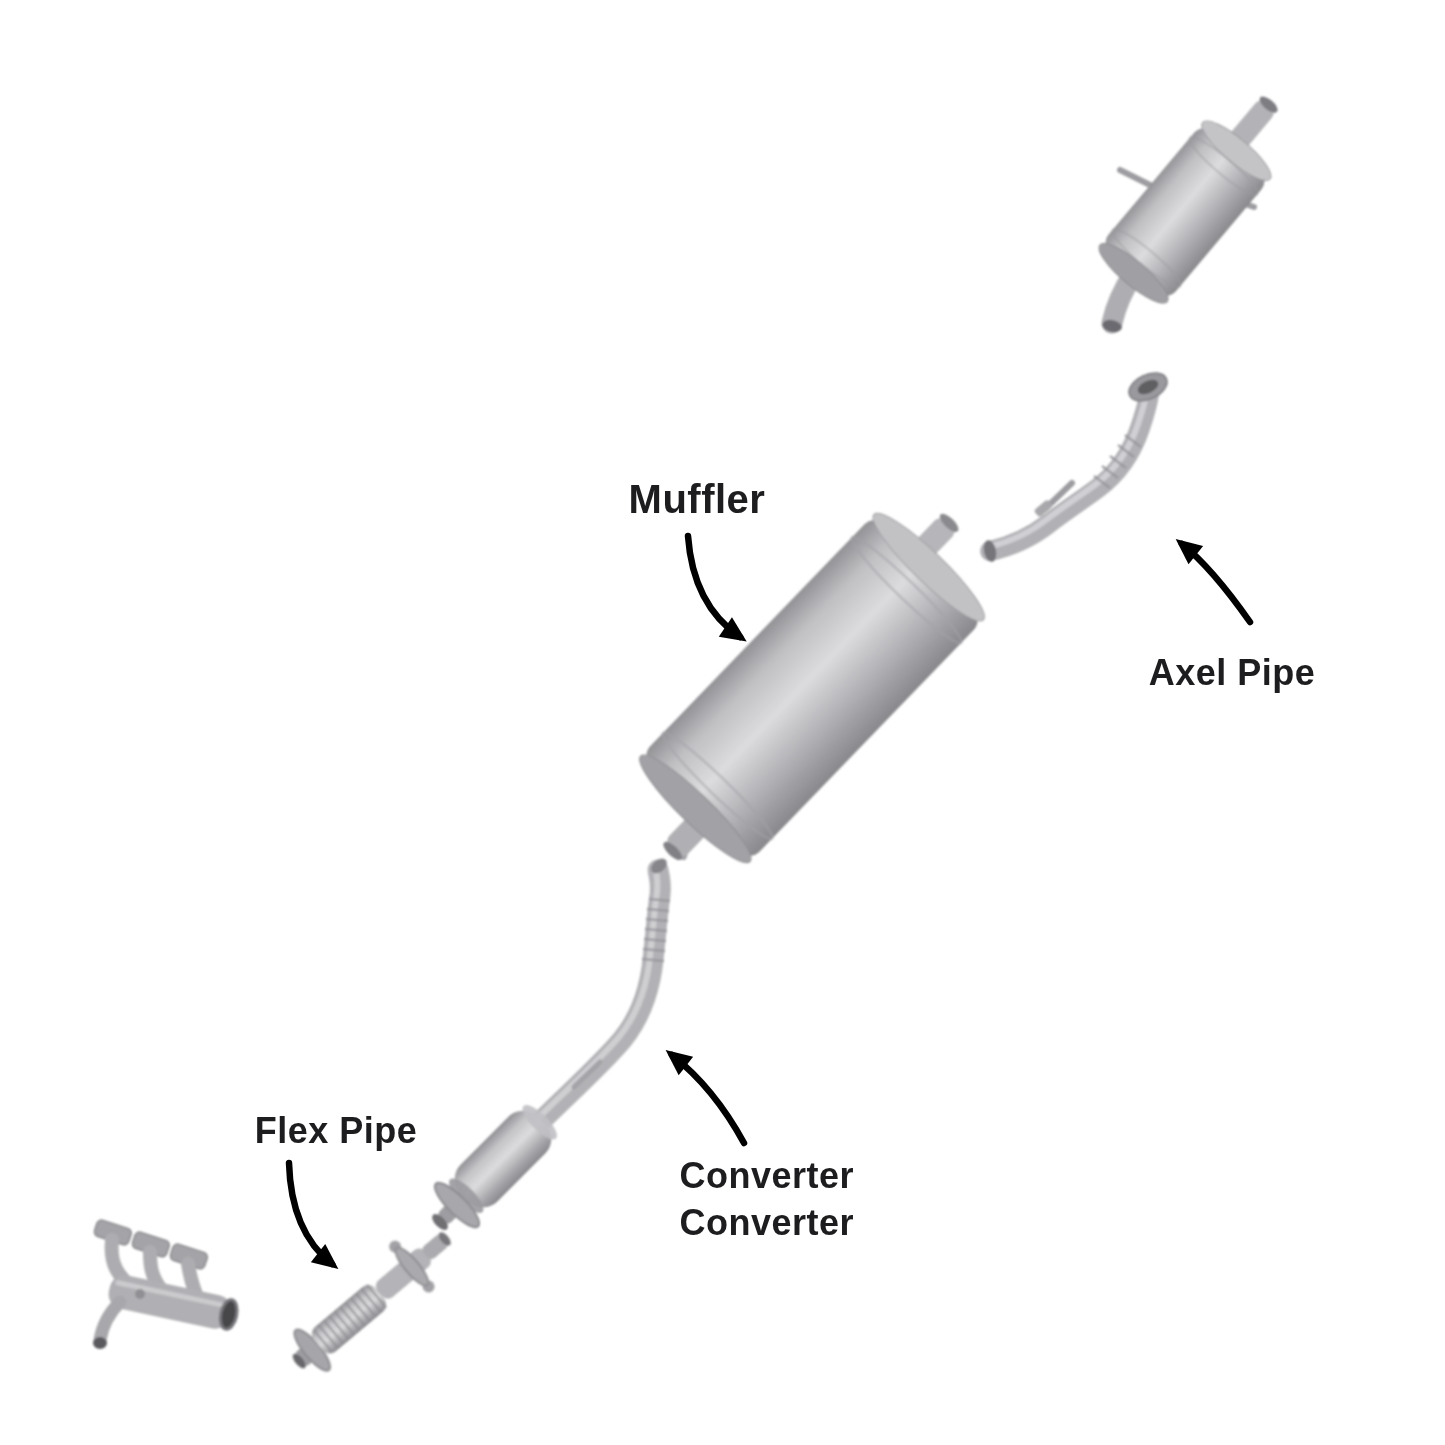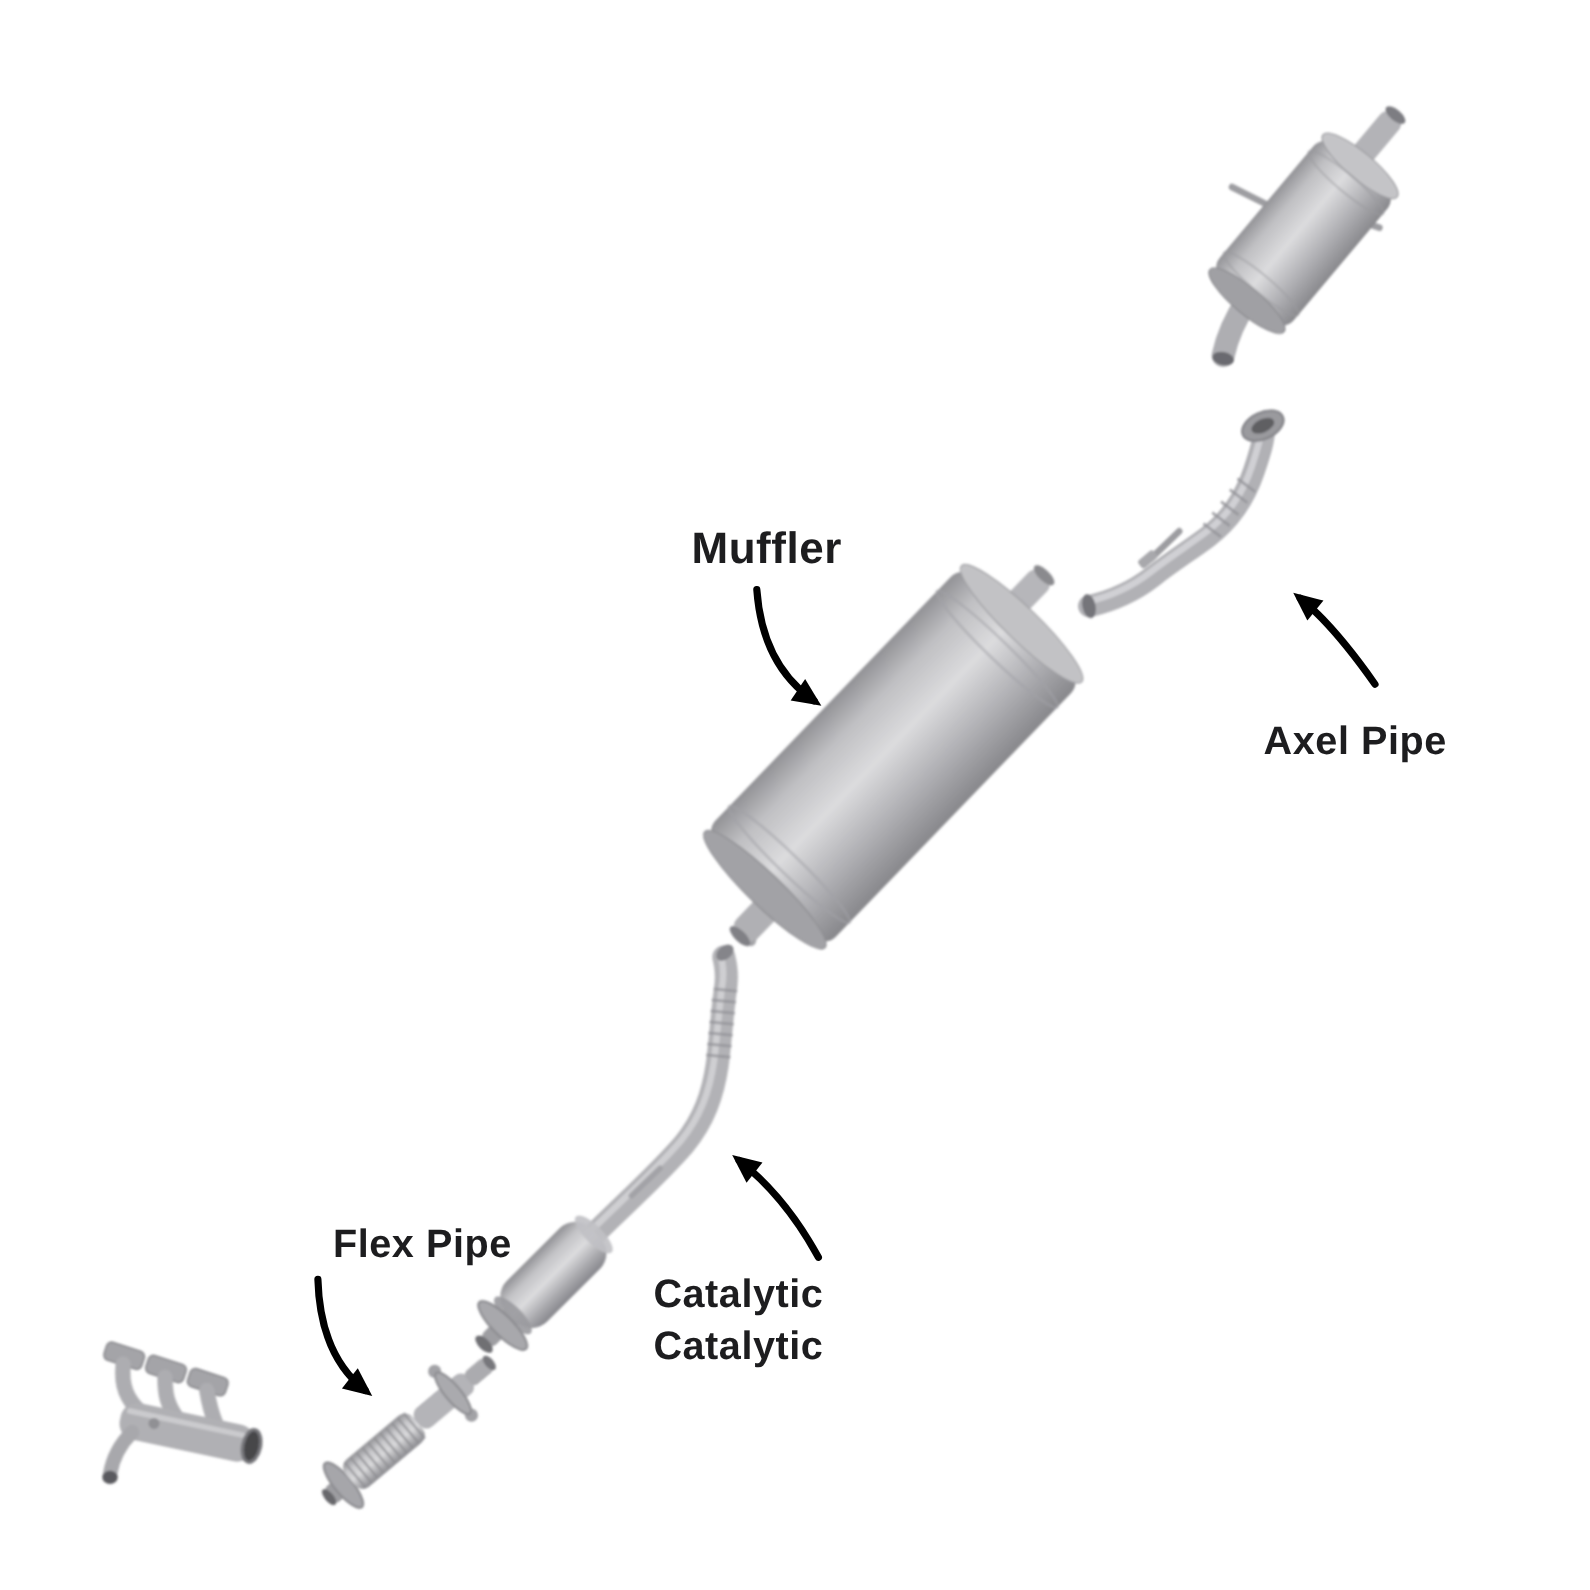--- a/index.html
+++ b/index.html
@@ -12,26 +12,26 @@
     font-family: "Liberation Sans", "DejaVu Sans", sans-serif;
   }
   .diagram-svg { position: absolute; inset: 0; }
   .label {
     position: absolute;
     transform: translateX(-50%);
     color: #1d1d1f;
     font-weight: 700;
     letter-spacing: 0.5px;
     white-space: nowrap;
-    text-align: left;
+    text-align: right;
     z-index: 2;
   }
   #label-muffler   { left: 697px;  top: 477px;  font-size: 40px; }
   #label-axel-pipe { left: 1232px; top: 652px;  font-size: 36px; }
-  #label-flex-pipe { left: 336px;  top: 1110px; font-size: 36px; margin-left: 48px; }
+  #label-flex-pipe { left: 336px;  top: 1110px; font-size: 36px; }
   #label-cat       { left: 724px;  top: 1152px; font-size: 36px;
                      white-space: normal; width: 260px; line-height: 47px; }
 </style>
 </head>
 <body>
 
 <div class="stage">
 
   <svg class="diagram-svg" width="1445" height="1445" viewBox="0 0 1445 1445">
     <defs>
@@ -209,15 +209,15 @@
       <path d="M 688 536 Q 693 605 740 637" marker-end="url(#ah)"></path>
       <path d="M 1250 622 Q 1212 568 1182 544" marker-end="url(#ah)"></path>
       <path d="M 289 1163 Q 291 1232 332 1264" marker-end="url(#ah)"></path>
       <path d="M 744 1143 Q 714 1088 672 1055" marker-end="url(#ah)"></path>
     </g>
   </svg>
 
   <div class="label" id="label-muffler">Muffler</div>
   <div class="label" id="label-axel-pipe">Axel Pipe</div>
   <div class="label" id="label-flex-pipe">Flex Pipe</div>
-  <div class="label" id="label-cat">Catalytic Catalytic</div>
+  <div class="label" id="label-cat">Converter Converter</div>
 
 </div>
 
 </body></html>

